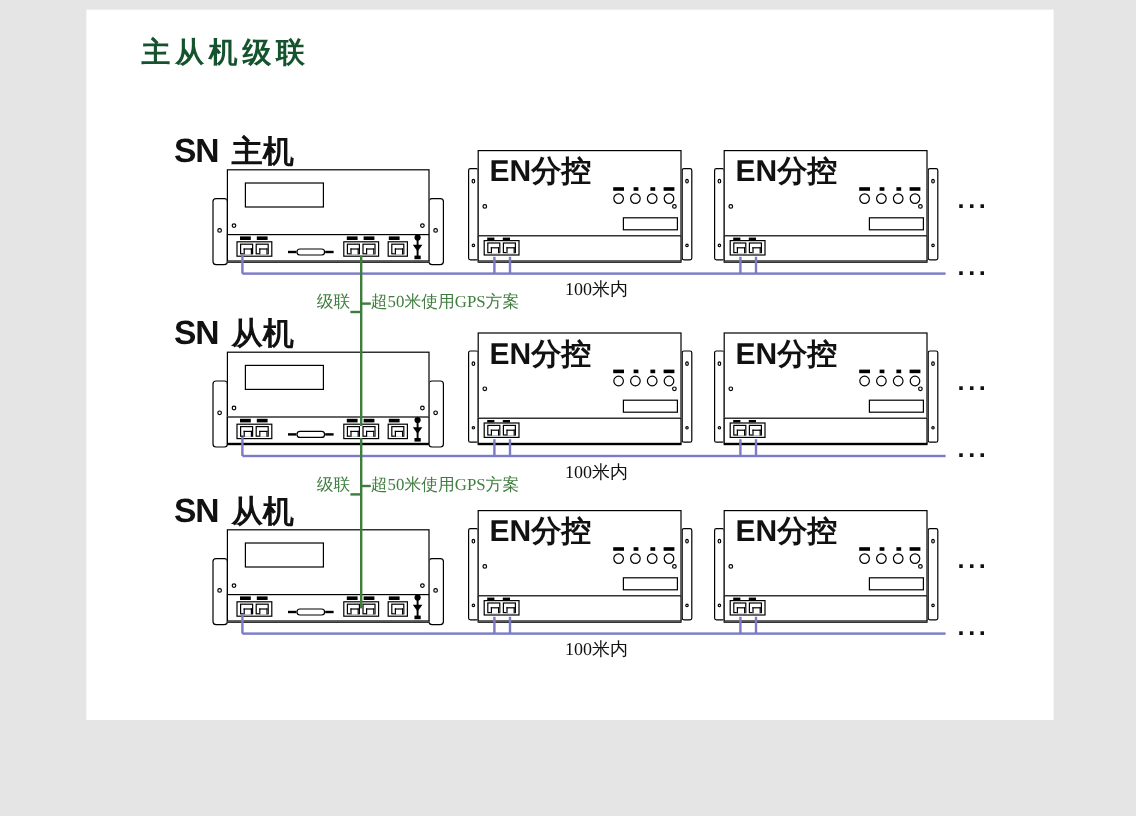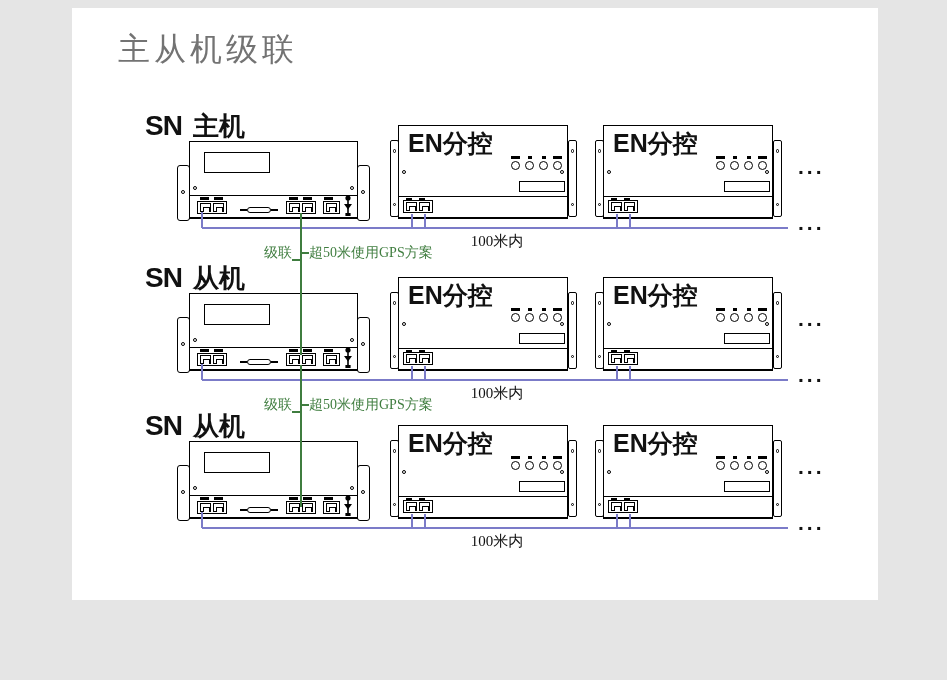--- a/index.html
+++ b/index.html
@@ -4,21 +4,21 @@
 <style>
   :root{
     --data-line:#7b7bc8;
     --cascade:#3f7d3f;
     --outline:#000000;
   }
   *{margin:0;padding:0;box-sizing:border-box;}
   html,body{width:947px;height:680px;overflow:hidden;}
   body{background:#e5e5e5;font-family:"Liberation Sans","DejaVu Sans",sans-serif;position:relative;}
   .canvas{position:absolute;left:72px;top:8px;width:806px;height:592px;background:#ffffff;}
-  .title{position:absolute;left:46px;top:25px;font-size:32px;font-weight:normal;letter-spacing:4px;color:#737373;line-height:1;}
+  .title{position:absolute;left:46px;top:25px;font-size:24px;font-weight:bold;letter-spacing:4px;color:#14532d;line-height:1;}
 
   .row{position:absolute;left:0;width:806px;height:160px;}
 
   
   .sn-caption{position:absolute;left:73px;top:4px;display:flex;align-items:baseline;gap:11px;color:#111;}
   .sn-prefix{font-size:28px;font-weight:600;letter-spacing:-1px;line-height:1;}
   .sn-name{font-size:26px;font-weight:700;line-height:1;}
 
   
   .bracket{position:absolute;background:#fff;border:1.5px solid var(--outline);border-radius:3px;}

